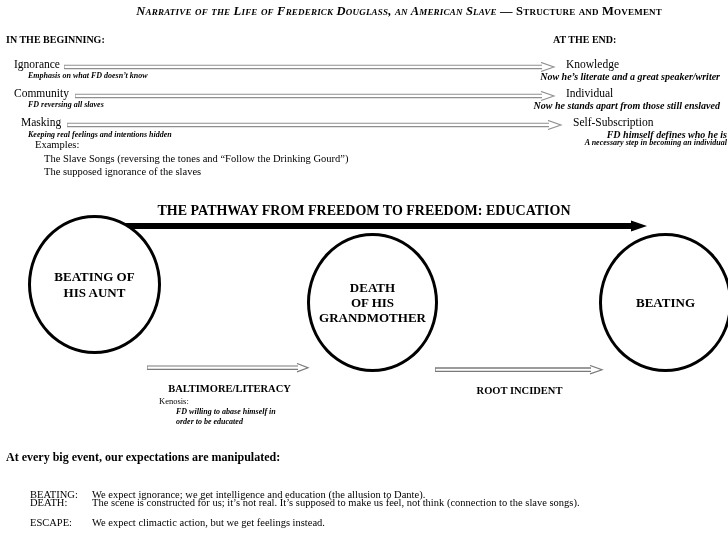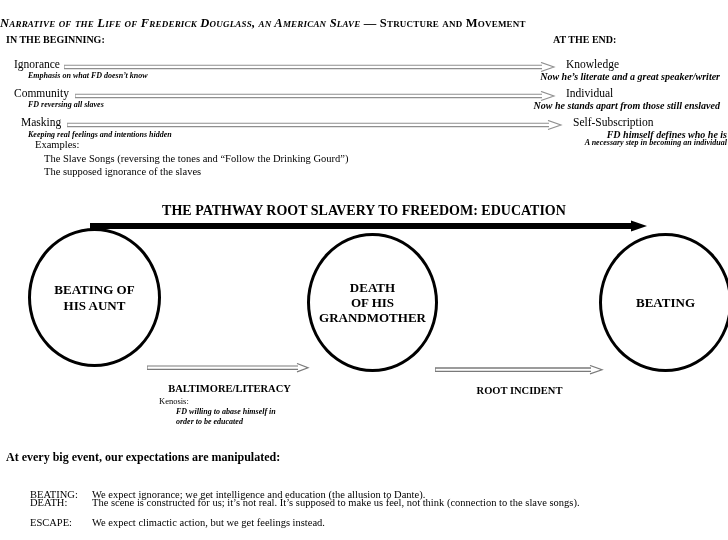--- a/index.html
+++ b/index.html
@@ -12,22 +12,22 @@
     height: 540px;
     position: relative;
     overflow: hidden;
     font-family: "Liberation Serif", "DejaVu Serif", serif;
     color: #000000;
   }
   .abs { position: absolute; }
 
   
   #doc-title {
-    top: 16px; left: 0; width: 662px;
-    text-align: left;
+    top: 4px; left: 0; width: 662px;
+    text-align: right;
     font-size: 12.5px;
     font-weight: bold;
     font-variant: small-caps;
     letter-spacing: 0.2px;
     white-space: nowrap;
   }
   #doc-title .italic-part { font-style: italic; }
 
   
   .col-heading {
@@ -100,21 +100,21 @@
     background: #fff;
     display: flex;
     align-items: center;
     justify-content: center;
     text-align: center;
     font-size: 13px;
     font-weight: bold;
     line-height: 1.18;
     box-sizing: border-box;
   }
-  #ellipse-beating { top: 228px; left: 28px; width: 133px; height: 139px; }
+  #ellipse-beating { top: 215px; left: 28px; width: 133px; height: 139px; }
   #ellipse-death   { top: 233px; left: 307px; width: 131px; height: 139px; }
   #ellipse-escape  { top: 233px; left: 599px; width: 133px; height: 139px; }
 
   
   #connector-1 { top: 363px; left: 147px; }
   #connector-2 { top: 365px; left: 435px; }
 
   .connector-label {
     position: absolute;
     text-align: center;
@@ -196,21 +196,21 @@
   <span class="trans-right-term">Self-Subscription</span>
   <span class="trans-right-sub">FD himself defines who he is</span>
   <span class="trans-right-sub2">A necessary step in becoming an individual</span>
 </div>
 
 <div class="abs" id="masking-sub">Keeping real feelings and intentions hidden</div>
 <div class="abs" id="examples-label">Examples:</div>
 <div class="abs" id="example-1">The Slave Songs (reversing the tones and “Follow the Drinking Gourd”)</div>
 <div class="abs" id="example-2">The supposed ignorance of the slaves</div>
 
-<div class="abs" id="pathway-label">THE PATHWAY ROOT SLAVERY TO FREEDOM: EDUCATION</div>
+<div class="abs" id="pathway-label">THE PATHWAY FROM FREEDOM TO FREEDOM: EDUCATION</div>
 <div class="abs" id="pathway-arrow">
   <svg width="560" height="16" viewBox="0 0 560 16">
     <path d="M0 5 H541 V2.5 L557 8 L541 13.5 V11 H0 Z" fill="#000000"></path>
   </svg>
 </div>
 
 <div class="abs event-ellipse" id="ellipse-beating">
   <span style="white-space:pre-line;">BEATING OF
 HIS AUNT</span>
 </div>

